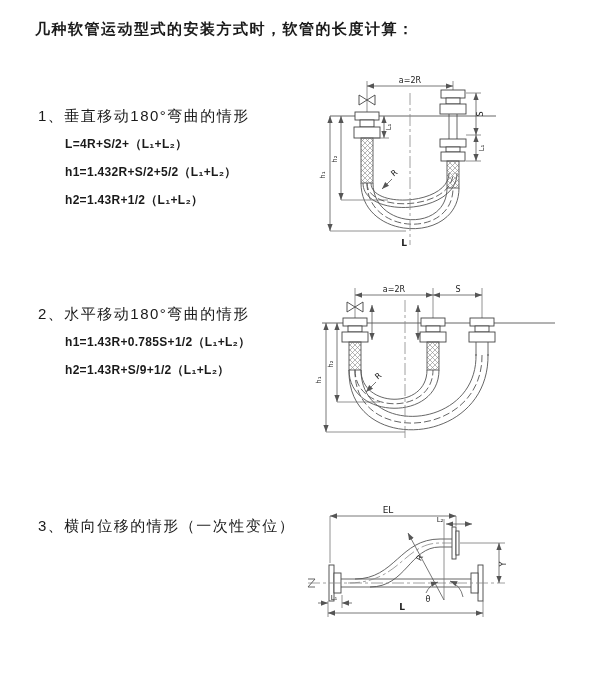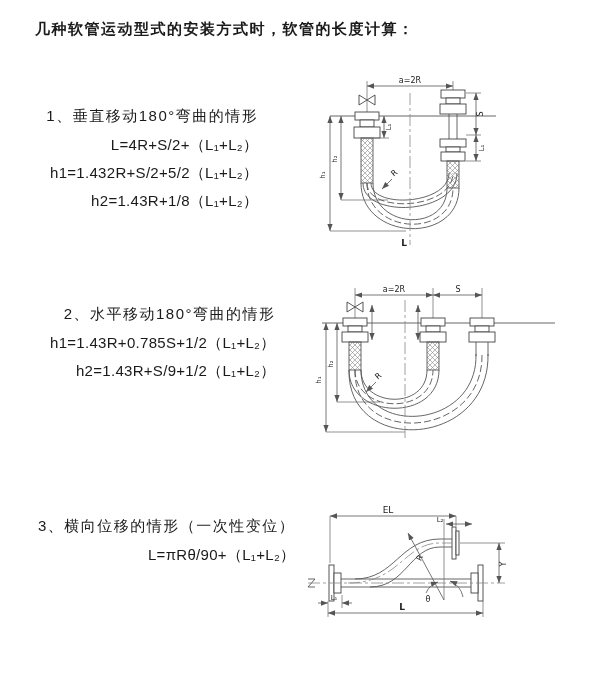--- a/index.html
+++ b/index.html
@@ -1,24 +1,24 @@
 <!DOCTYPE html>
 <html><head>
 <meta charset="utf-8">
 <style>
   html,body{margin:0;padding:0;background:#e8e8e8;}
   .page{
     position:relative;width:600px;height:675px;background:#ffffff;
     font-family:"Liberation Sans","DejaVu Sans",sans-serif;color:#1a1a1a;
-    overflow:hidden;margin:0 auto;text-align:right;
+    overflow:hidden;margin:0 auto;
   }
   .title{position:absolute;left:35px;top:20px;font-size:15px;font-weight:bold;letter-spacing:1.5px;}
   .section{position:absolute;left:38px;}
   .heading{font-size:15px;font-weight:normal;letter-spacing:1.5px;line-height:20px;}
-  .formula{font-size:15px;font-weight:400;margin-left:12px;margin-top:9px;line-height:19px;letter-spacing:0.3px;}
+  .formula{font-size:12px;font-weight:700;margin-left:27px;margin-top:9px;line-height:19px;letter-spacing:0.3px;}
   .sec1{top:106px;} .sec2{top:304px;} .sec3{top:516px;}
   .diagram{position:absolute;}
   .d1{left:310px;top:73px;} .d2{left:310px;top:280px;} .d3{left:300px;top:503px;}
   svg{display:block;}
   svg text{font-family:"DejaVu Sans","Liberation Sans",sans-serif;fill:#222;}
   .ln{stroke:#555;stroke-width:0.9;fill:none;}
   .thin{stroke:#777;stroke-width:0.8;fill:none;}
   .fit{stroke:#444;stroke-width:0.9;fill:#ffffff;}
   .dim1{stroke:#555;stroke-width:0.8;fill:none;marker-start:url(#m1);marker-end:url(#m1);}
   .dim2{stroke:#555;stroke-width:0.8;fill:none;marker-start:url(#m2);marker-end:url(#m2);}
@@ -31,21 +31,21 @@
 <body>
 
 <div class="page">
 
   <div class="title">几种软管运动型式的安装方式时，软管的长度计算：</div>
 
   <div class="section sec1">
     <div class="heading">1、垂直移动180°弯曲的情形</div>
     <div class="formula">L=4R+S/2+（L₁+L₂）</div>
     <div class="formula">h1=1.432R+S/2+5/2（L₁+L₂）</div>
-    <div class="formula">h2=1.43R+1/8（L₁+L₂）</div>
+    <div class="formula">h2=1.43R+1/2（L₁+L₂）</div>
   </div>
 
   <div class="diagram d1">
     <svg width="282" height="190" viewBox="0 0 282 190">
       <defs>
         <pattern id="h1p" width="5" height="5" patternUnits="userSpaceOnUse">
           <path d="M0,5 L5,0 M0,0 L5,5" stroke="#888" stroke-width="0.6"></path>
         </pattern>
         <marker id="m1" viewBox="0 0 10 10" refX="8" refY="4" markerWidth="9" markerHeight="9" orient="auto-start-reverse" markerUnits="userSpaceOnUse">
           <path d="M0,1 L8,4 L0,7 Z" fill="#555"></path>
@@ -194,21 +194,20 @@
 
       <text x="70" y="98" font-size="8" text-anchor="middle" transform="rotate(-40 70,98)">R</text>
       <line class="ar3e" x1="66" y1="102" x2="56" y2="112" marker-end="url(#m2)"></line>
 
       <line class="cl" x1="95" y1="20" x2="95" y2="160"></line>
     </svg>
   </div>
 
   <div class="section sec3">
     <div class="heading">3、横向位移的情形（一次性变位）</div>
-    <div class="formula">L=πRθ/90+（L₁+L₂）</div>
   </div>
 
   <div class="diagram d3">
     <svg width="298" height="140" viewBox="0 0 298 140">
       <defs>
         <marker id="m3" viewBox="0 0 10 10" refX="8" refY="4" markerWidth="9" markerHeight="9" orient="auto-start-reverse" markerUnits="userSpaceOnUse">
           <path d="M0,1 L8,4 L0,7 Z" fill="#555"></path>
         </marker>
       </defs>
 

